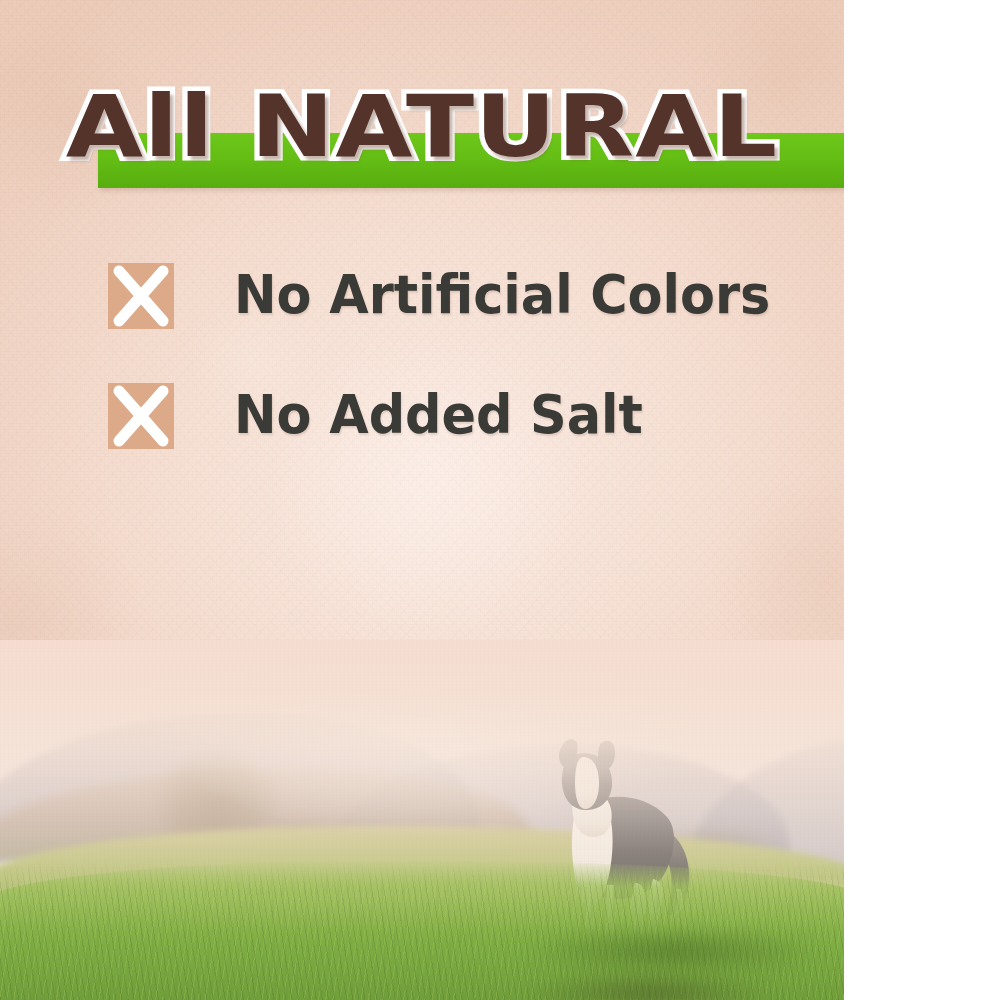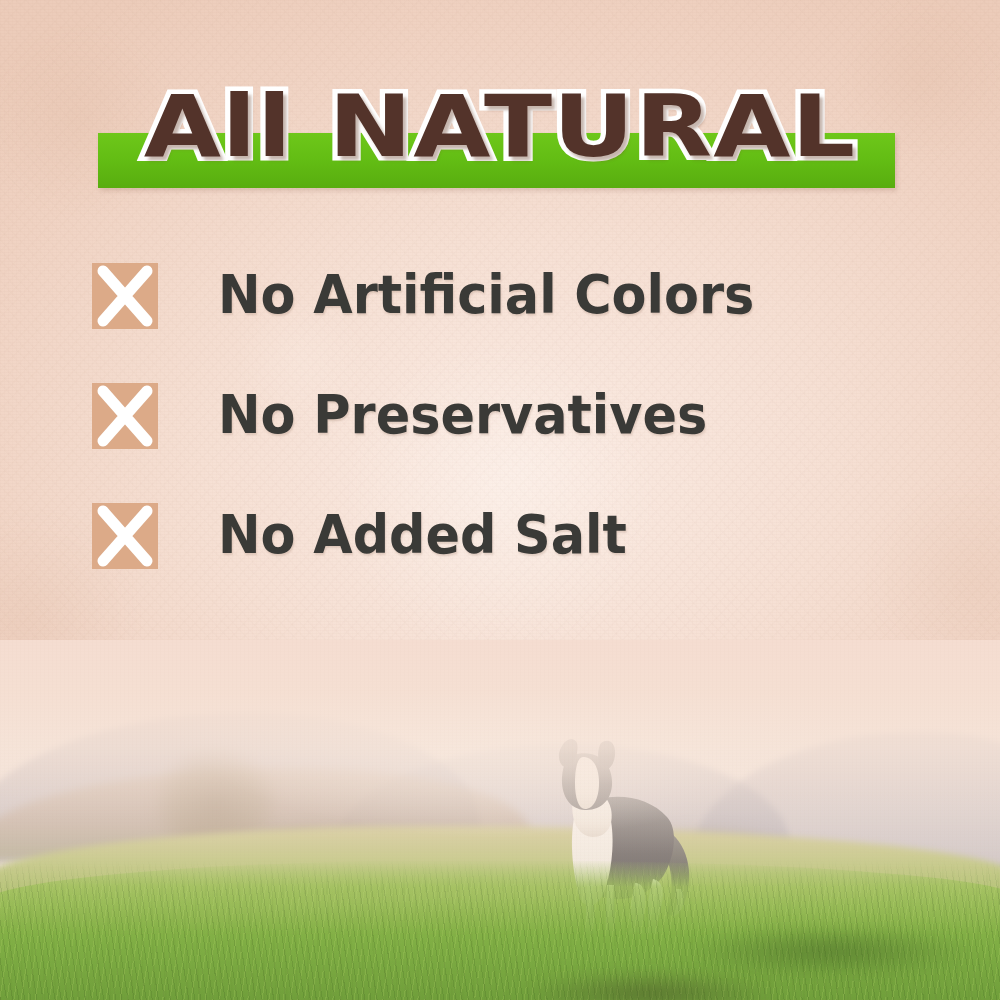--- a/index.html
+++ b/index.html
@@ -6,21 +6,21 @@
     margin: 0;
     padding: 0;
     width: 1000px;
     height: 1000px;
     overflow: hidden;
     font-family: "Liberation Sans", sans-serif;
   }
 
   #poster {
     position: relative;
-    width: 1000px;
+    width: 844px;
     height: 1000px;
     overflow: hidden;
     background: #f97316;
   }
 
   
   .paper-base {
     position: absolute;
     inset: 0;
     background:
@@ -78,21 +78,21 @@
     text-shadow:
       3px 4px 3px rgba(110,70,50,.40);
     transform: scaleX(1.16);
     transform-origin: 50% 50%;
     white-space: nowrap;
   }
 
   
   .claims {
     position: absolute;
-    left: 92px;
+    left: 108px;
     top: 258px;
     width: 830px;
   }
   .claim-row {
     position: relative;
     height: 120px;
   }
   .xbox {
     position: absolute;
     left: 0;
@@ -315,28 +315,20 @@
     <div class="claim-row">
       <span class="xbox">
         <svg width="66" height="66" viewBox="0 0 66 66" aria-hidden="true">
           <path d="M11 8 L55 58 M55 8 L11 58" stroke="#ffffff" stroke-width="11" stroke-linecap="round" fill="none"></path>
         </svg>
       </span>
       <span class="claim-label">No Artificial Colors</span>
     </div>
 
 
-    <div class="claim-row">
-      <span class="xbox">
-        <svg width="66" height="66" viewBox="0 0 66 66" aria-hidden="true">
-          <path d="M11 8 L55 58 M55 8 L11 58" stroke="#ffffff" stroke-width="11" stroke-linecap="round" fill="none"></path>
-        </svg>
-      </span>
-      <span class="claim-label">No Preservatives</span>
-    </div>
 
     <div class="claim-row">
       <span class="xbox">
         <svg width="66" height="66" viewBox="0 0 66 66" aria-hidden="true">
           <path d="M11 8 L55 58 M55 8 L11 58" stroke="#ffffff" stroke-width="11" stroke-linecap="round" fill="none"></path>
         </svg>
       </span>
       <span class="claim-label">No Added Salt</span>
     </div>
 

